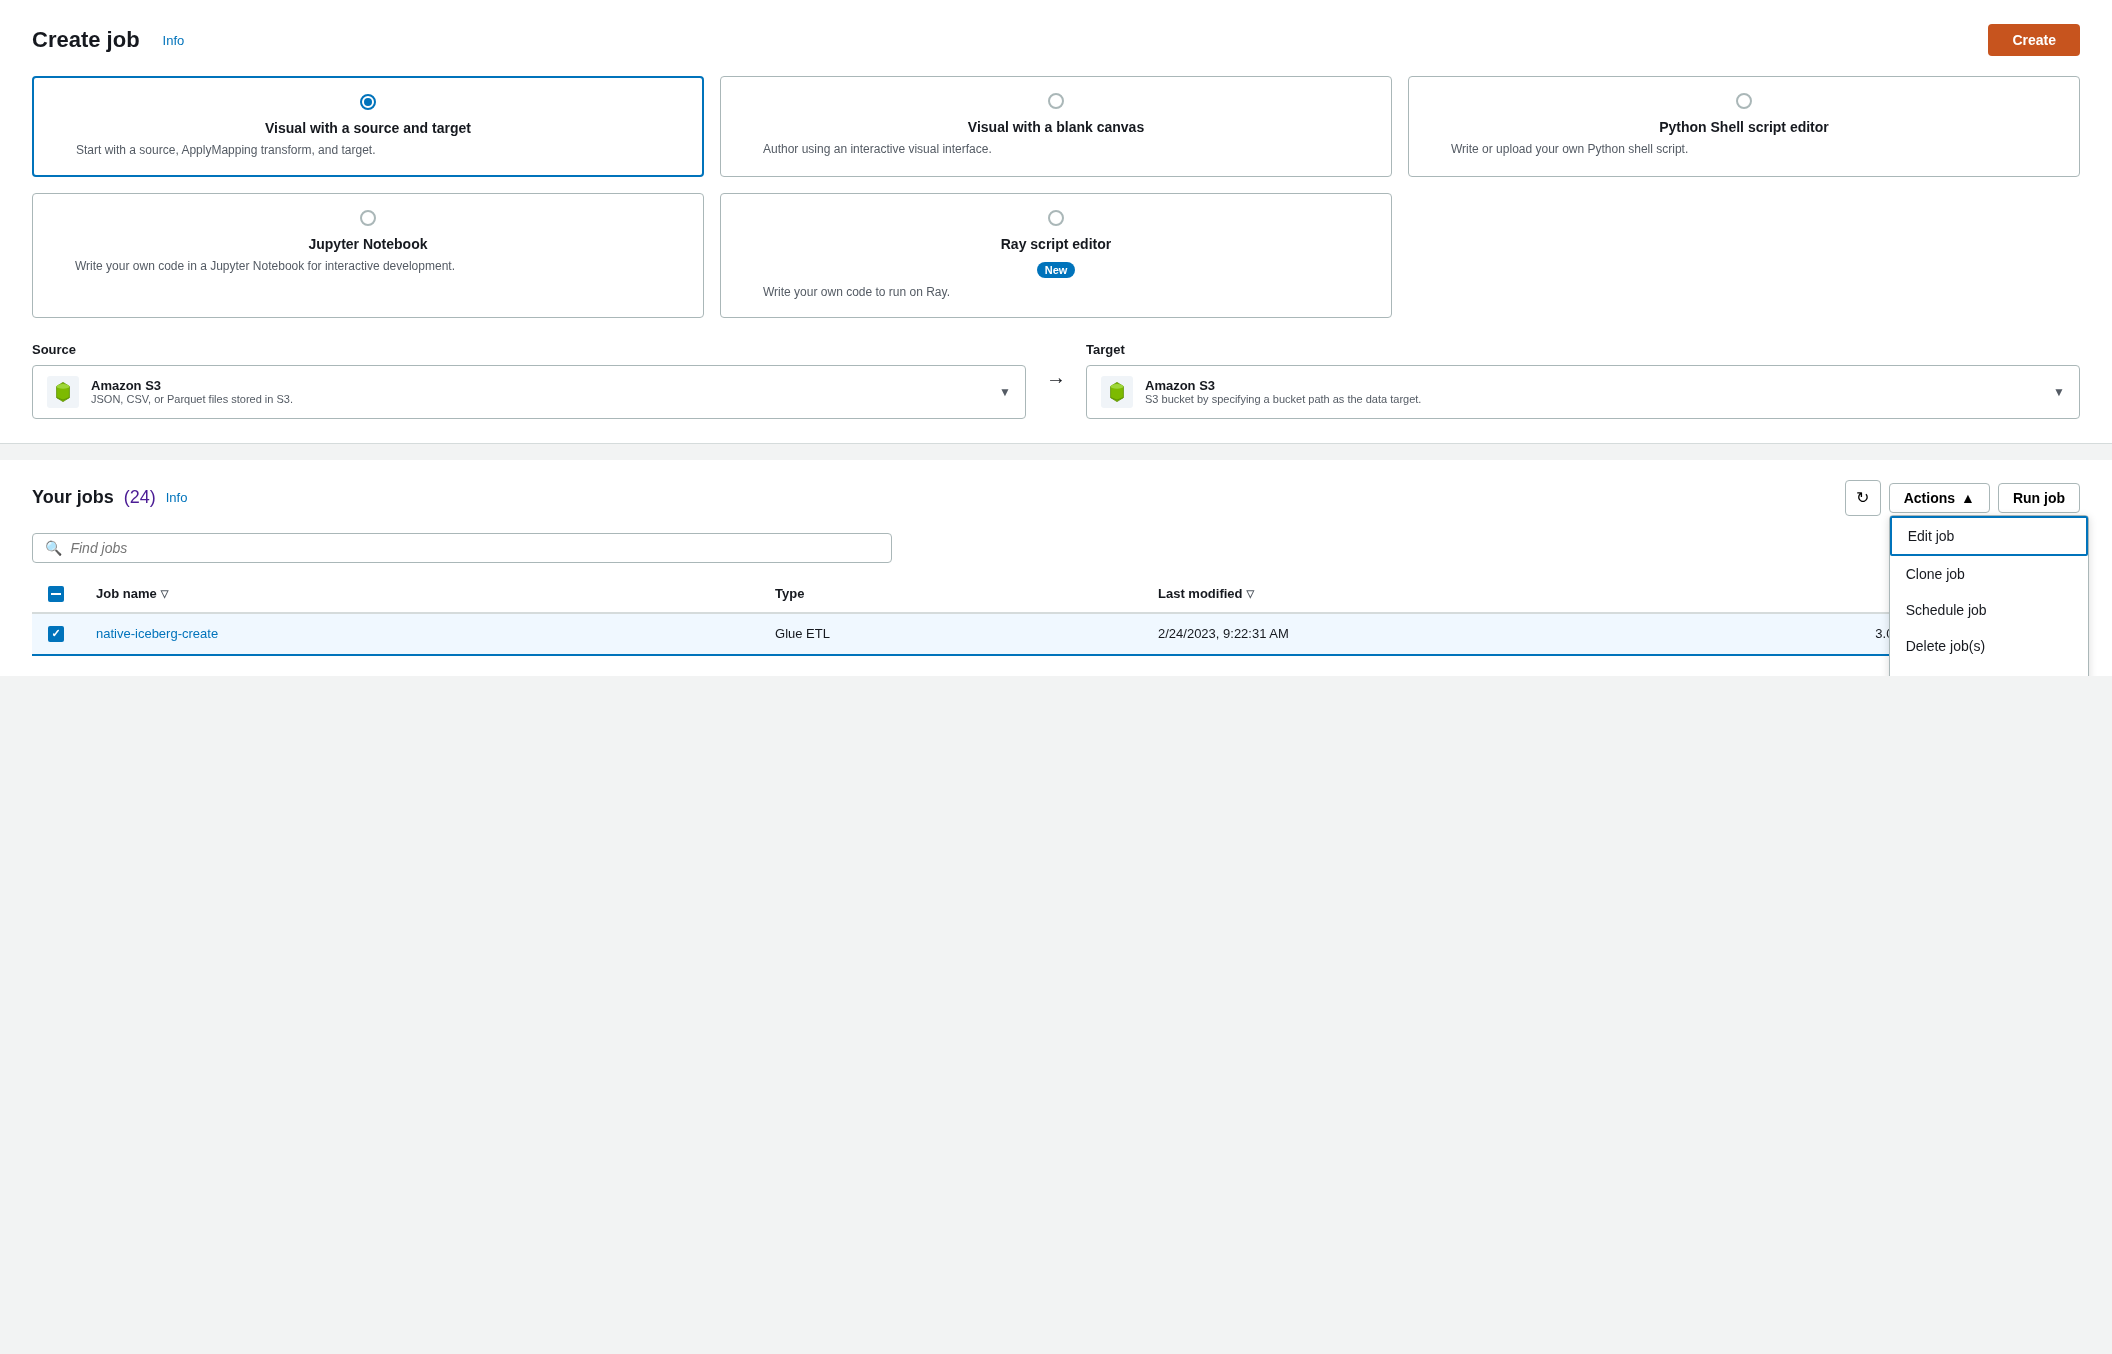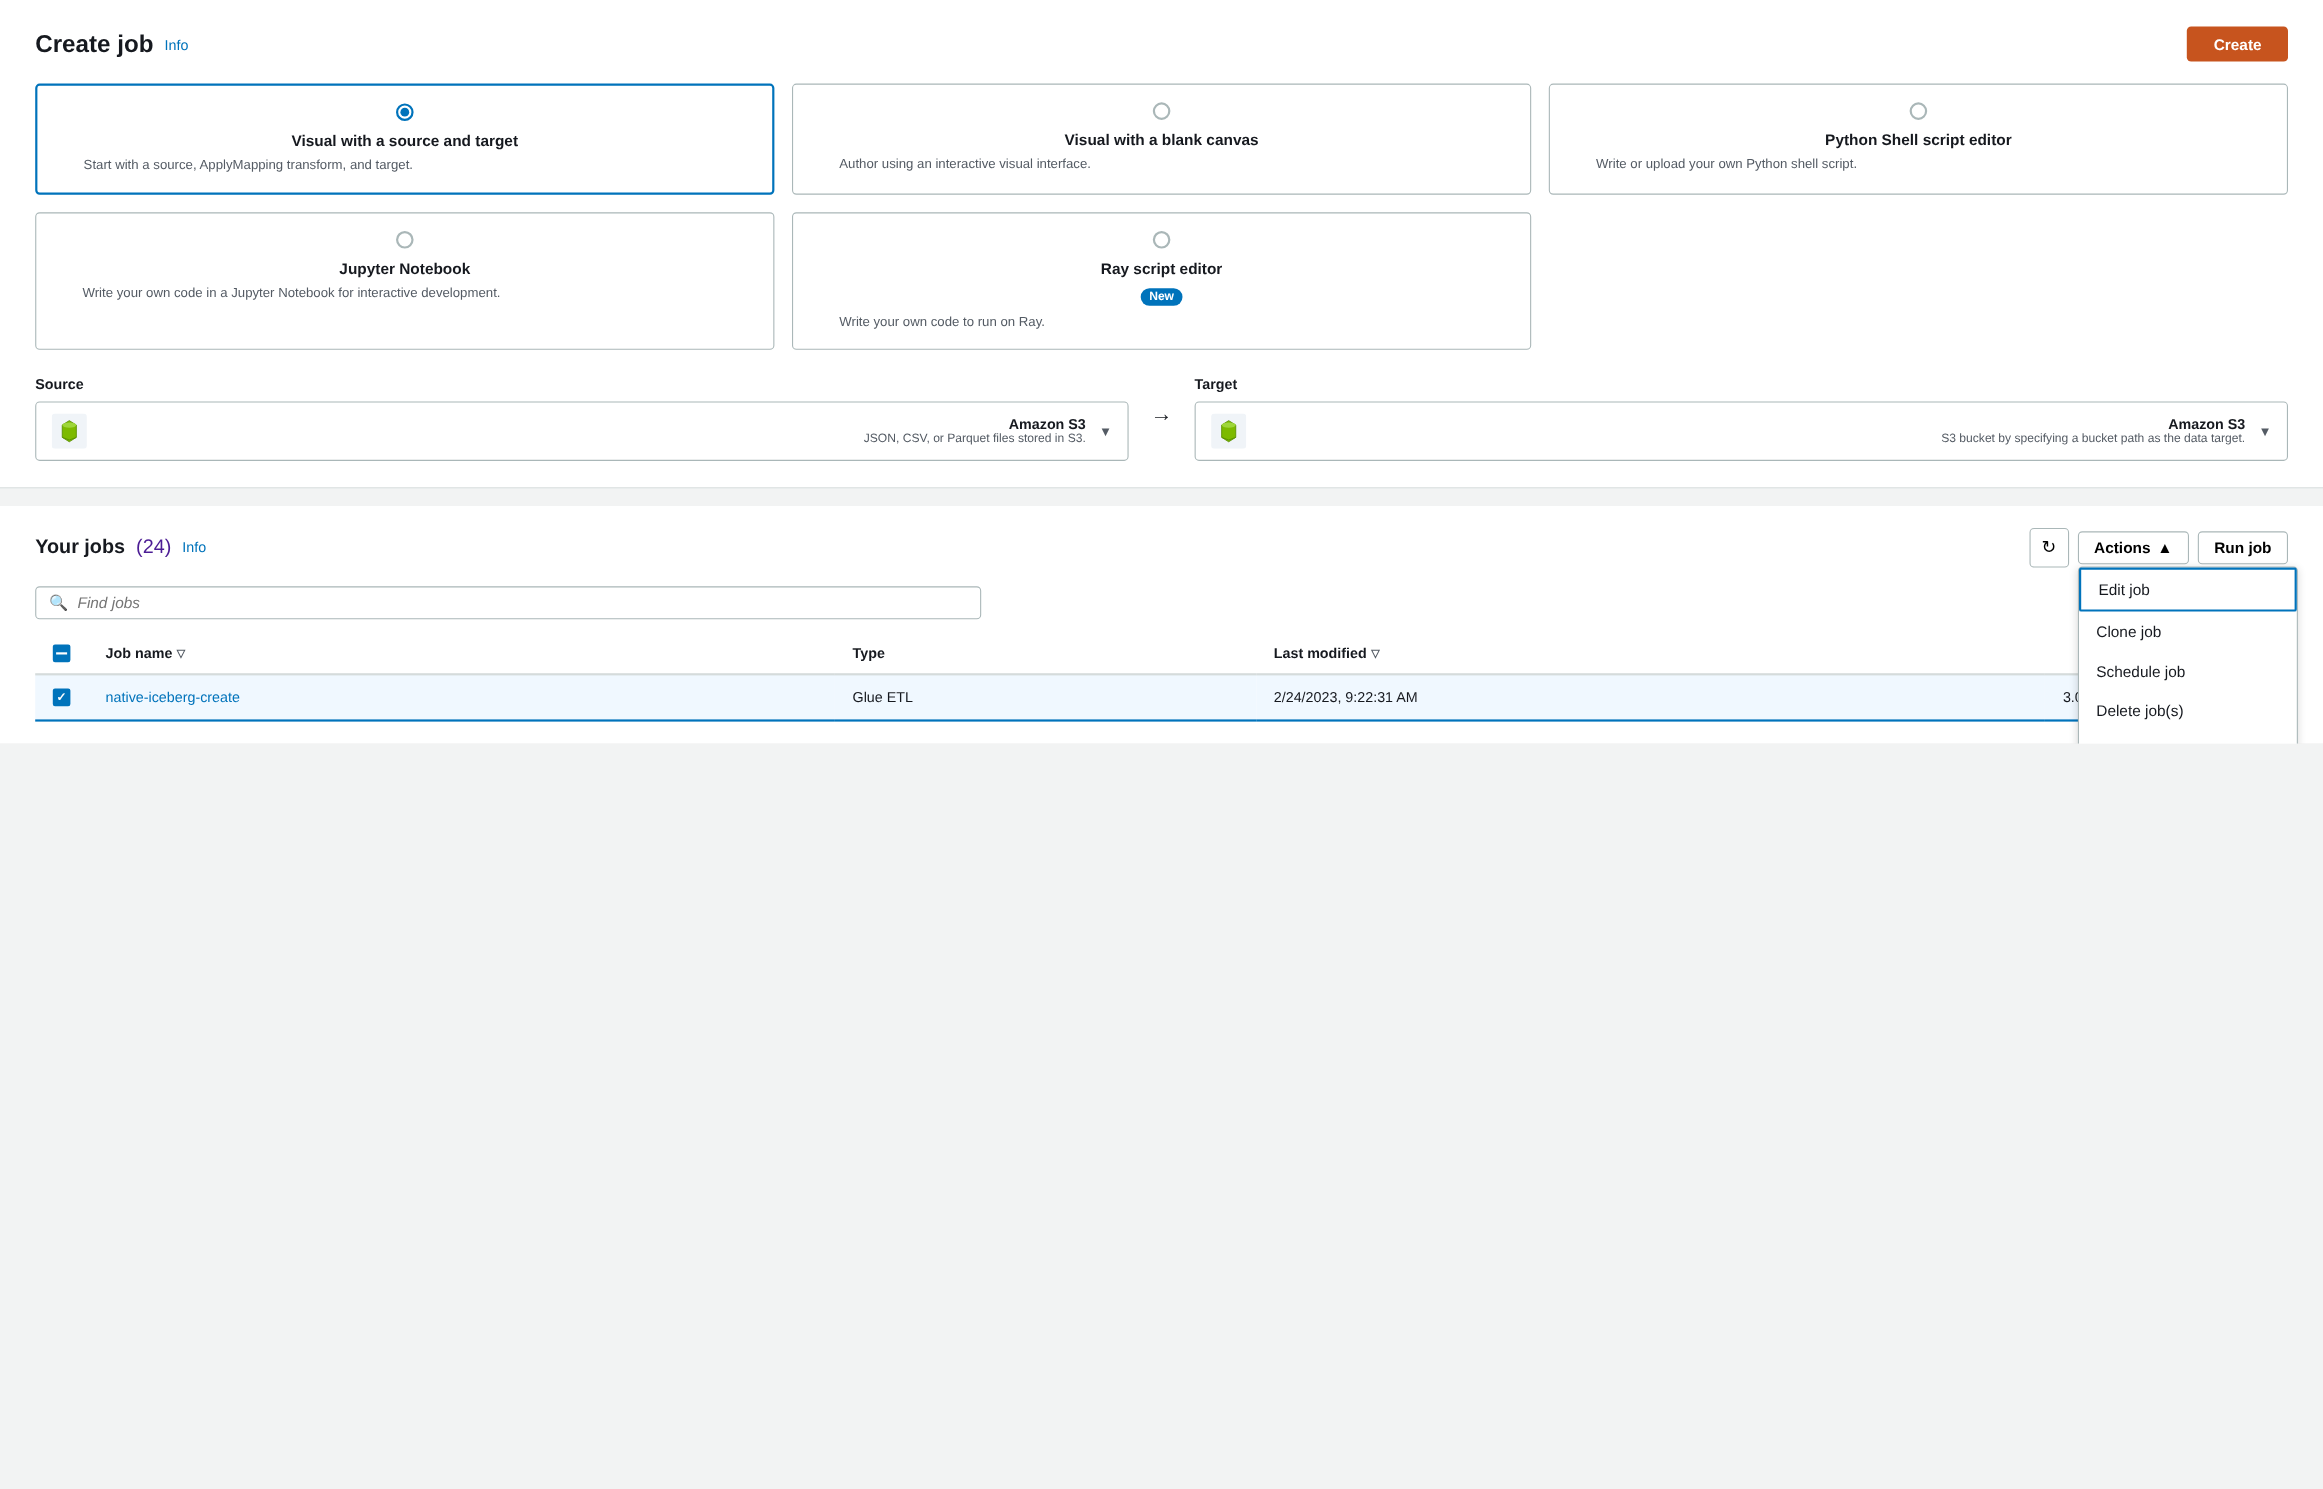--- a/index.html
+++ b/index.html
@@ -20,21 +20,21 @@
     .section-header {
       display: flex;
       align-items: center;
       justify-content: space-between;
       margin-bottom: 20px;
     }
 
     .section-title-group {
       display: flex;
       align-items: center;
-      gap: 10px;
+      gap: 23px;
     }
 
     .section-title {
       font-size: 22px;
       font-weight: 700;
       color: #16191f;
     }
 
     .info-link {
       color: #0073bb;
@@ -147,21 +147,20 @@
 
     .source-select, .target-select {
       display: flex;
       align-items: center;
       gap: 12px;
       border: 1px solid #aab7b8;
       border-radius: 4px;
       padding: 10px 14px;
       background: #fff;
       cursor: pointer;
-      text-align: right;
     }
 
     .s3-icon {
       width: 32px;
       height: 32px;
       flex-shrink: 0;
     }
 
     .source-select-text {
       flex: 1;

